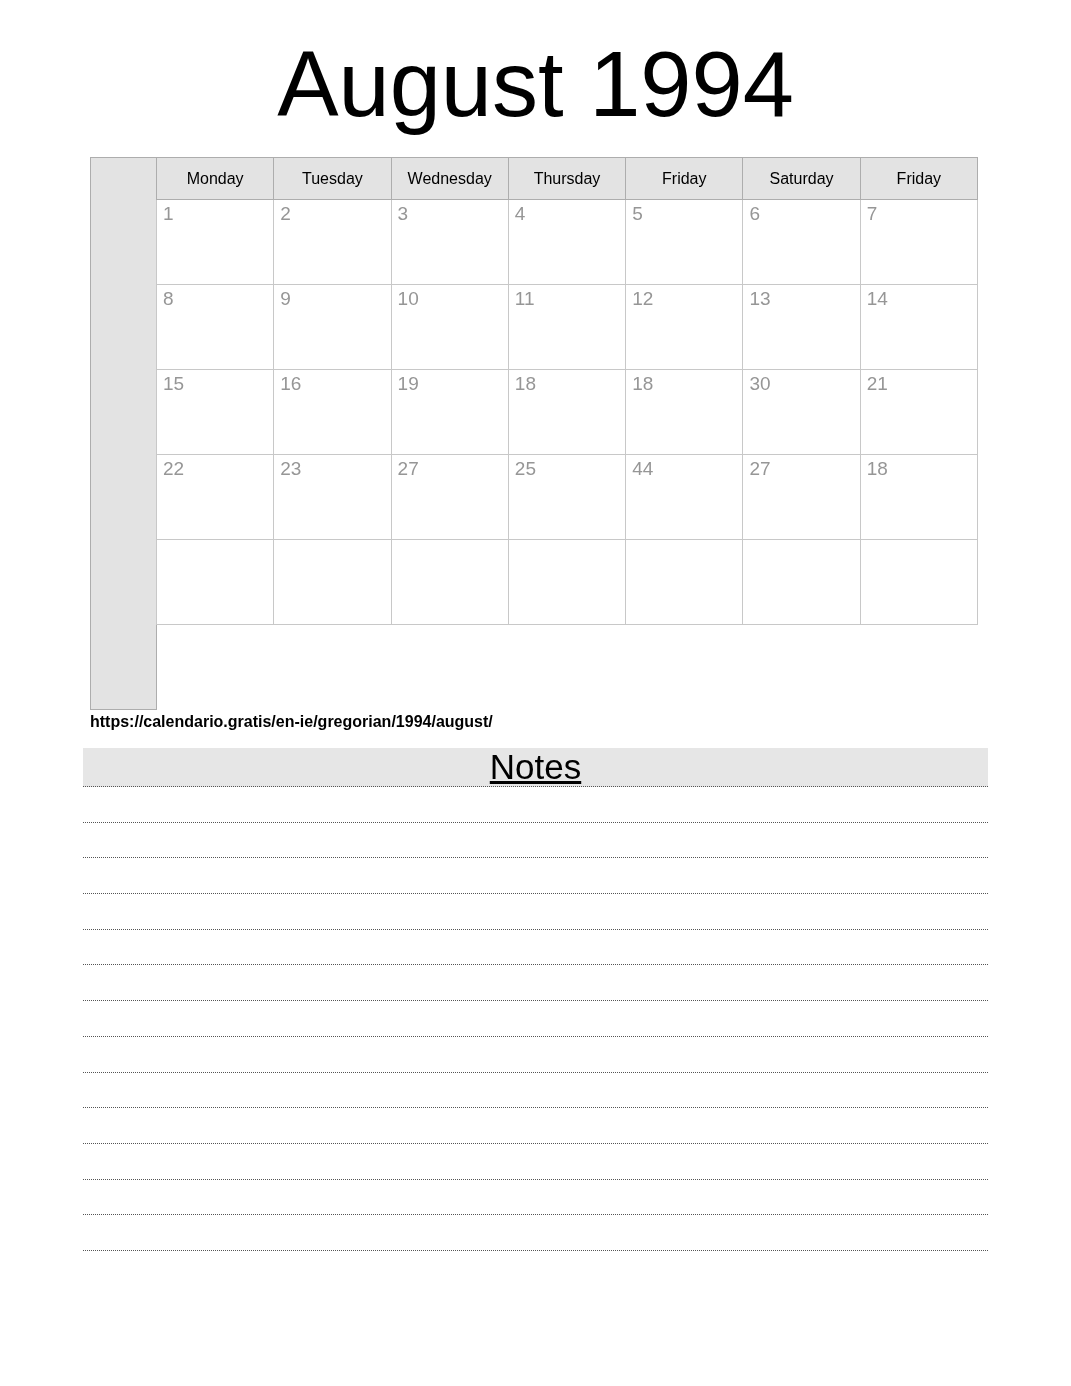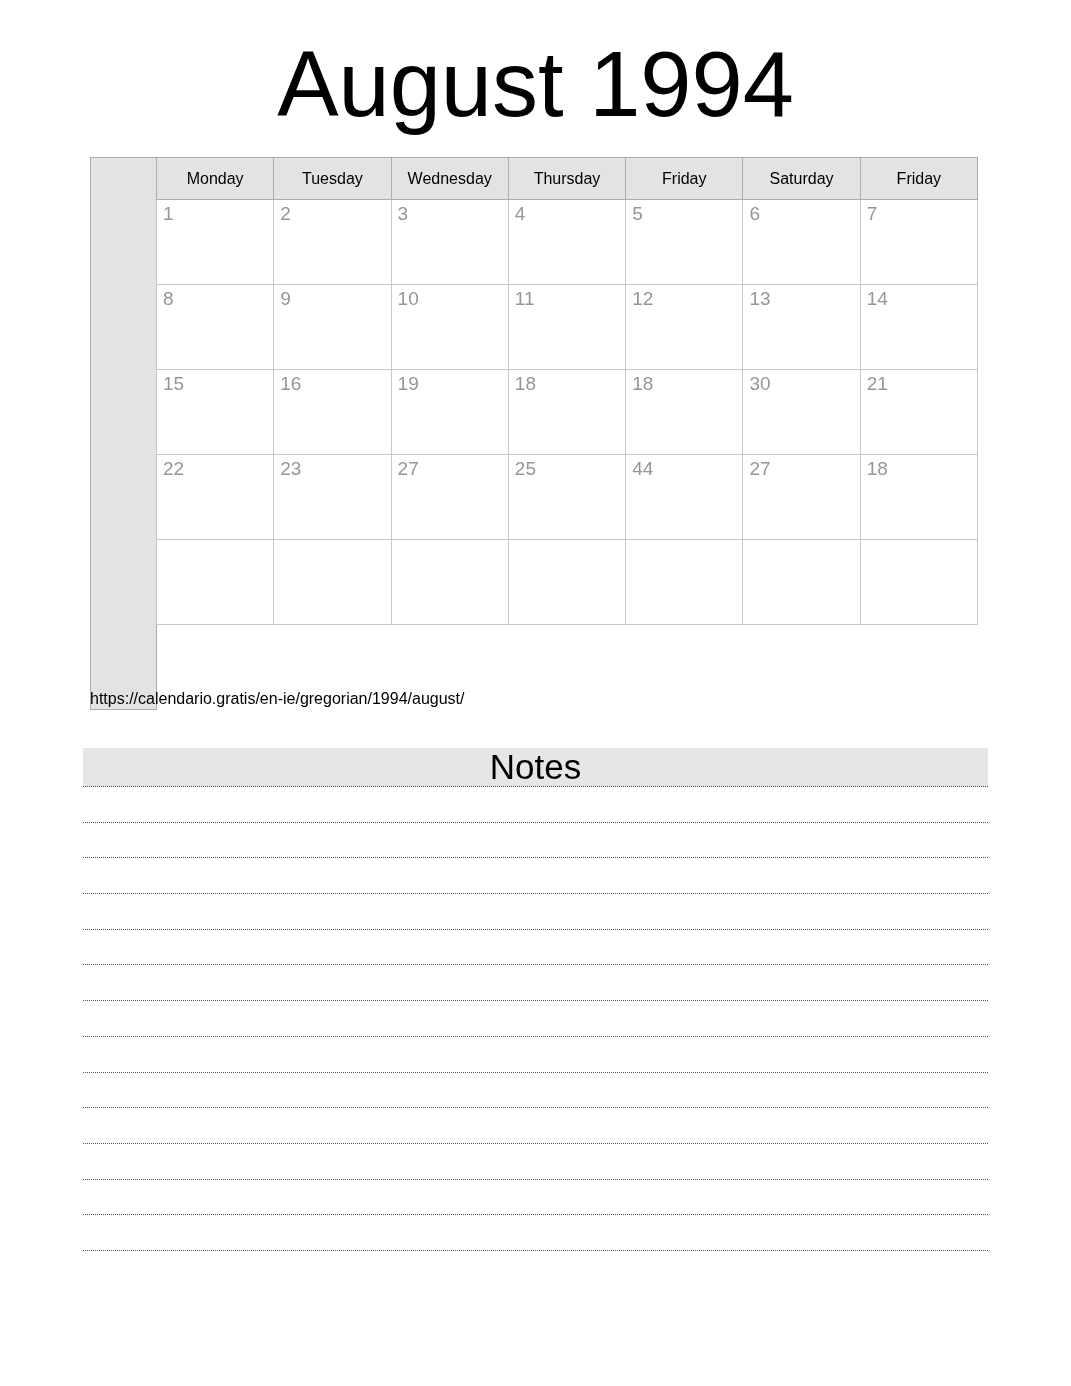--- a/index.html
+++ b/index.html
@@ -66,36 +66,38 @@
     vertical-align:top;
     text-align:left;
     font-size:19px;
     color:var(--date-number);
     padding:3px 0 0 6px;
     background:#ffffff;
   }
   .url{
     position:absolute;
     left:90px;
-    top:690px;
+    top:713px;
     font-size:16px;
     color:var(--text);
+    font-weight:bold;
   }
   .notes-header{
     position:absolute;
     left:83px;
     top:748px;
     width:905px;
     height:39px;
     background:var(--notes-header-bg);
     border-bottom:1px dotted var(--note-line);
     text-align:center;
     font-size:35px;
     line-height:38px;
     color:var(--text);
+    text-decoration:underline;
   }
   .note-lines{
     position:absolute;
     left:83px;
     top:787px;
     width:905px;
   }
   .note-line{
     height:35.7px;
     border-bottom:1px dotted var(--note-line);

